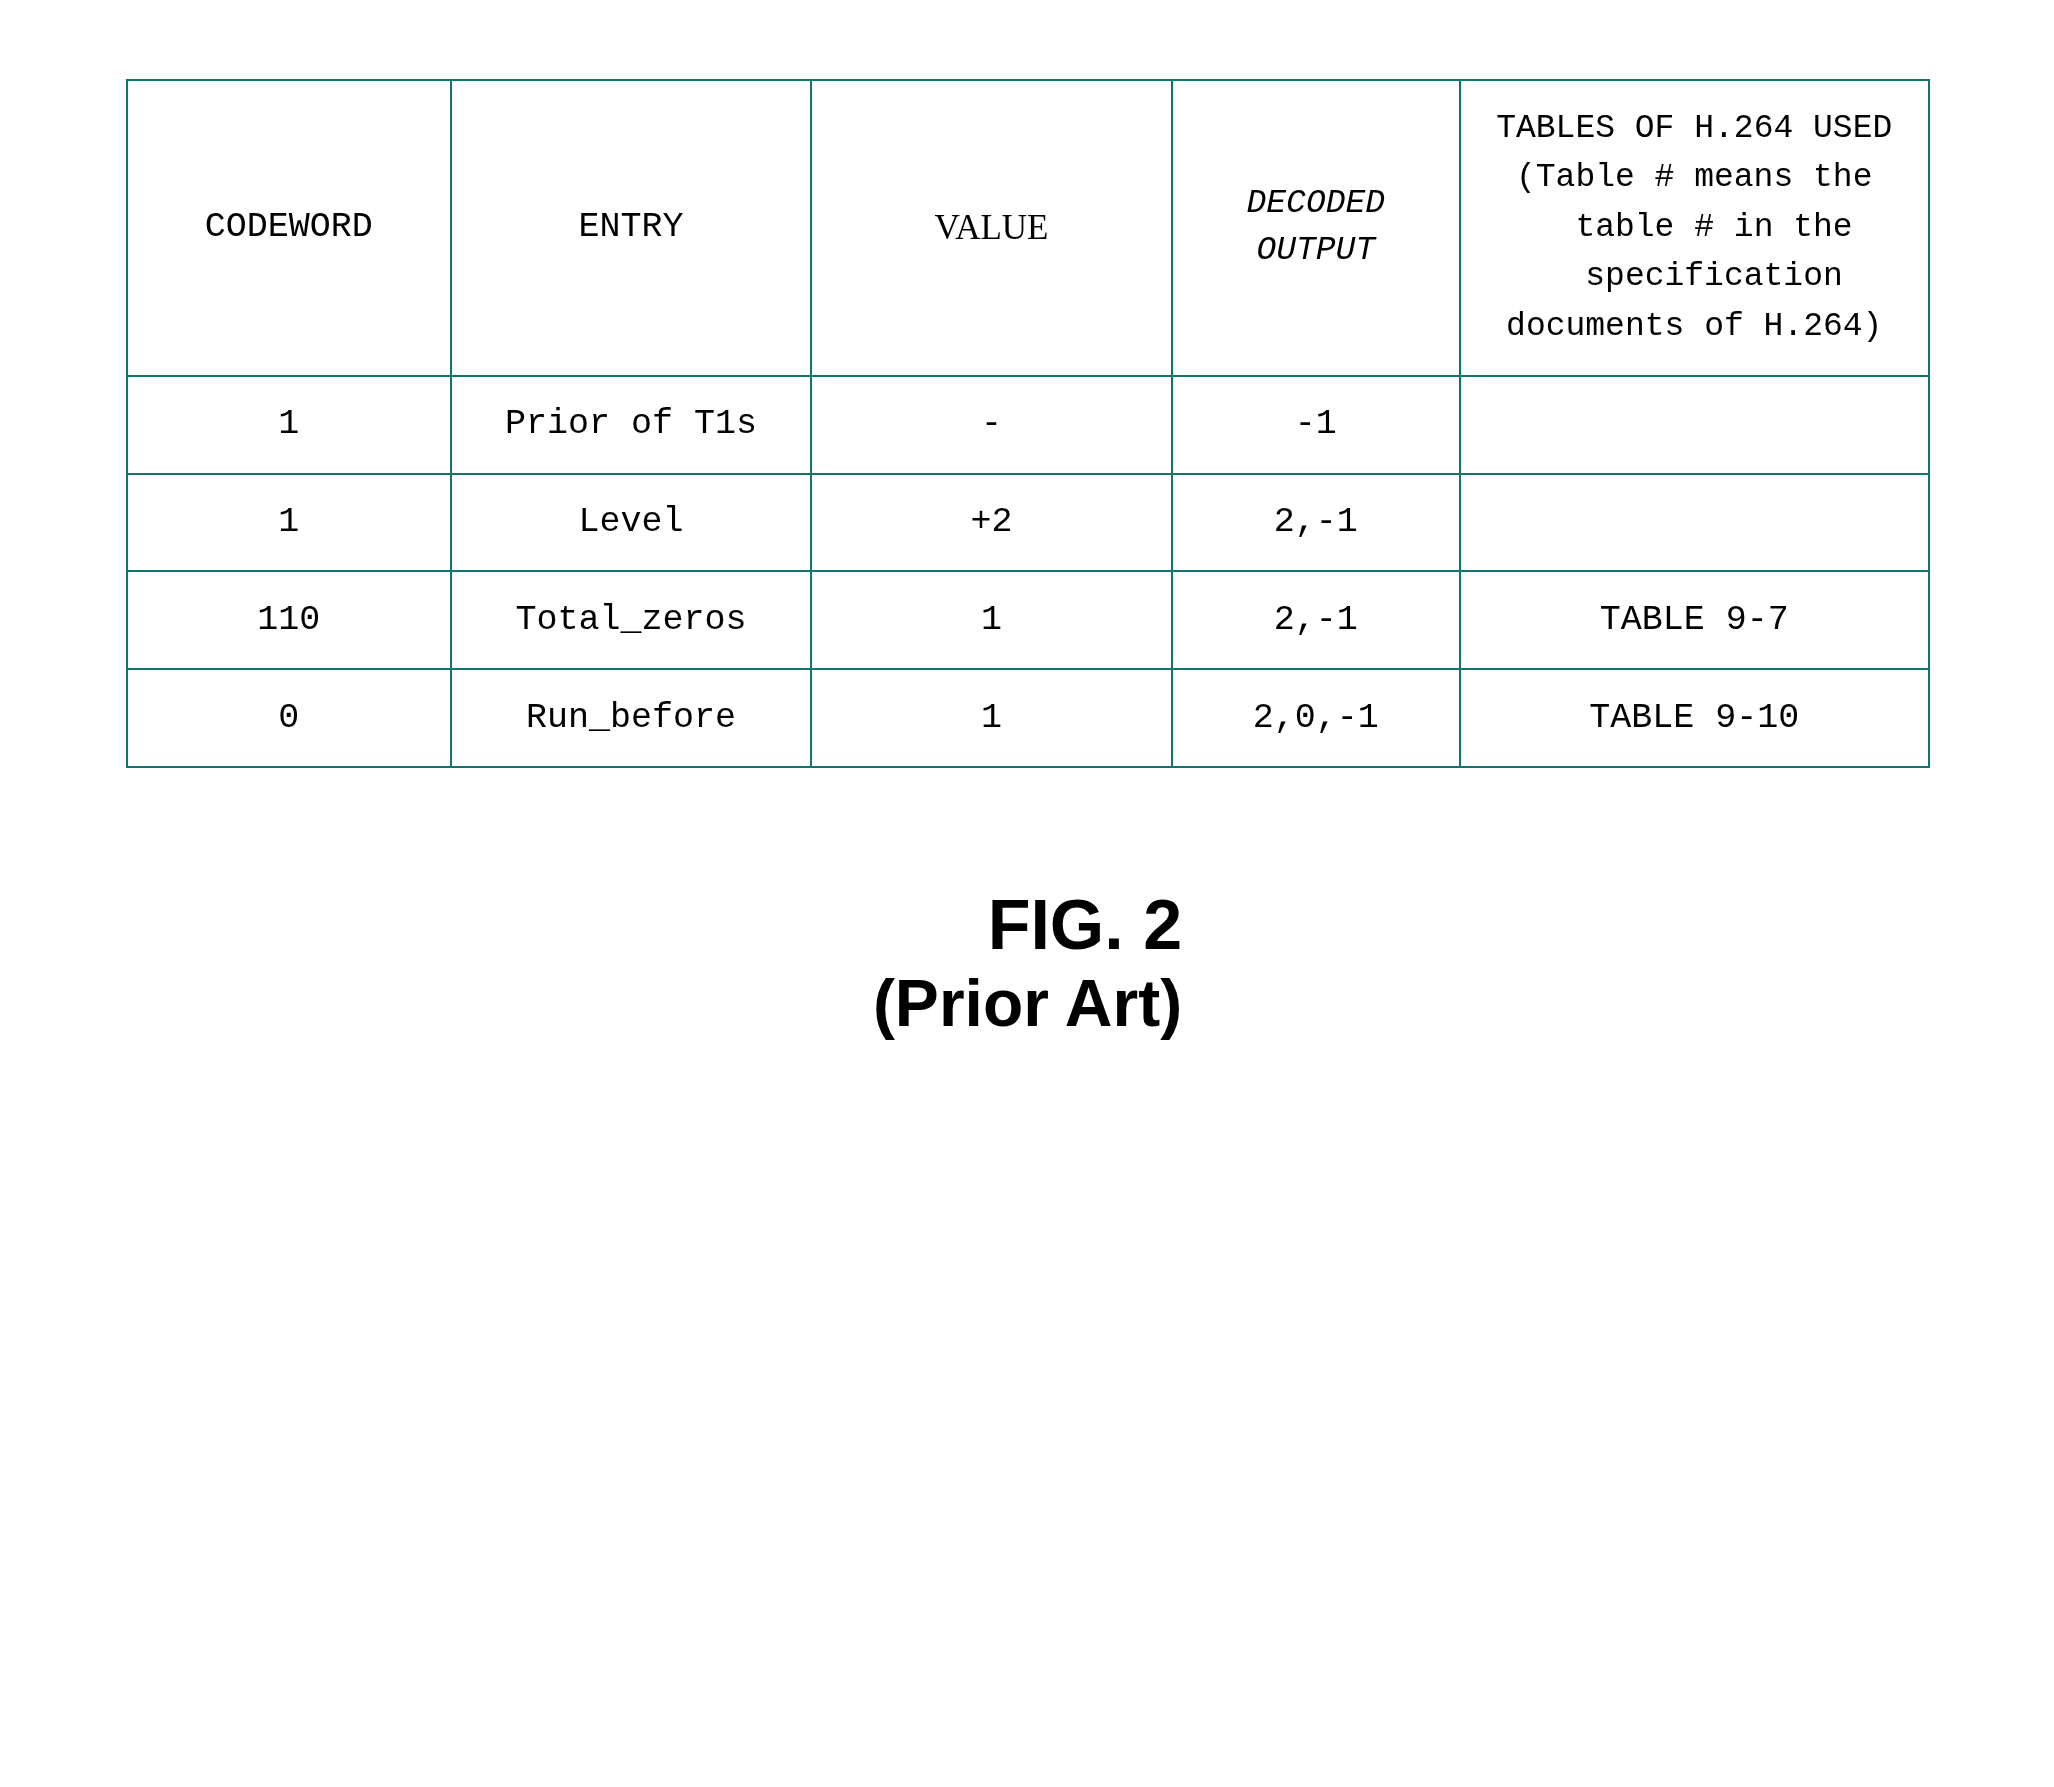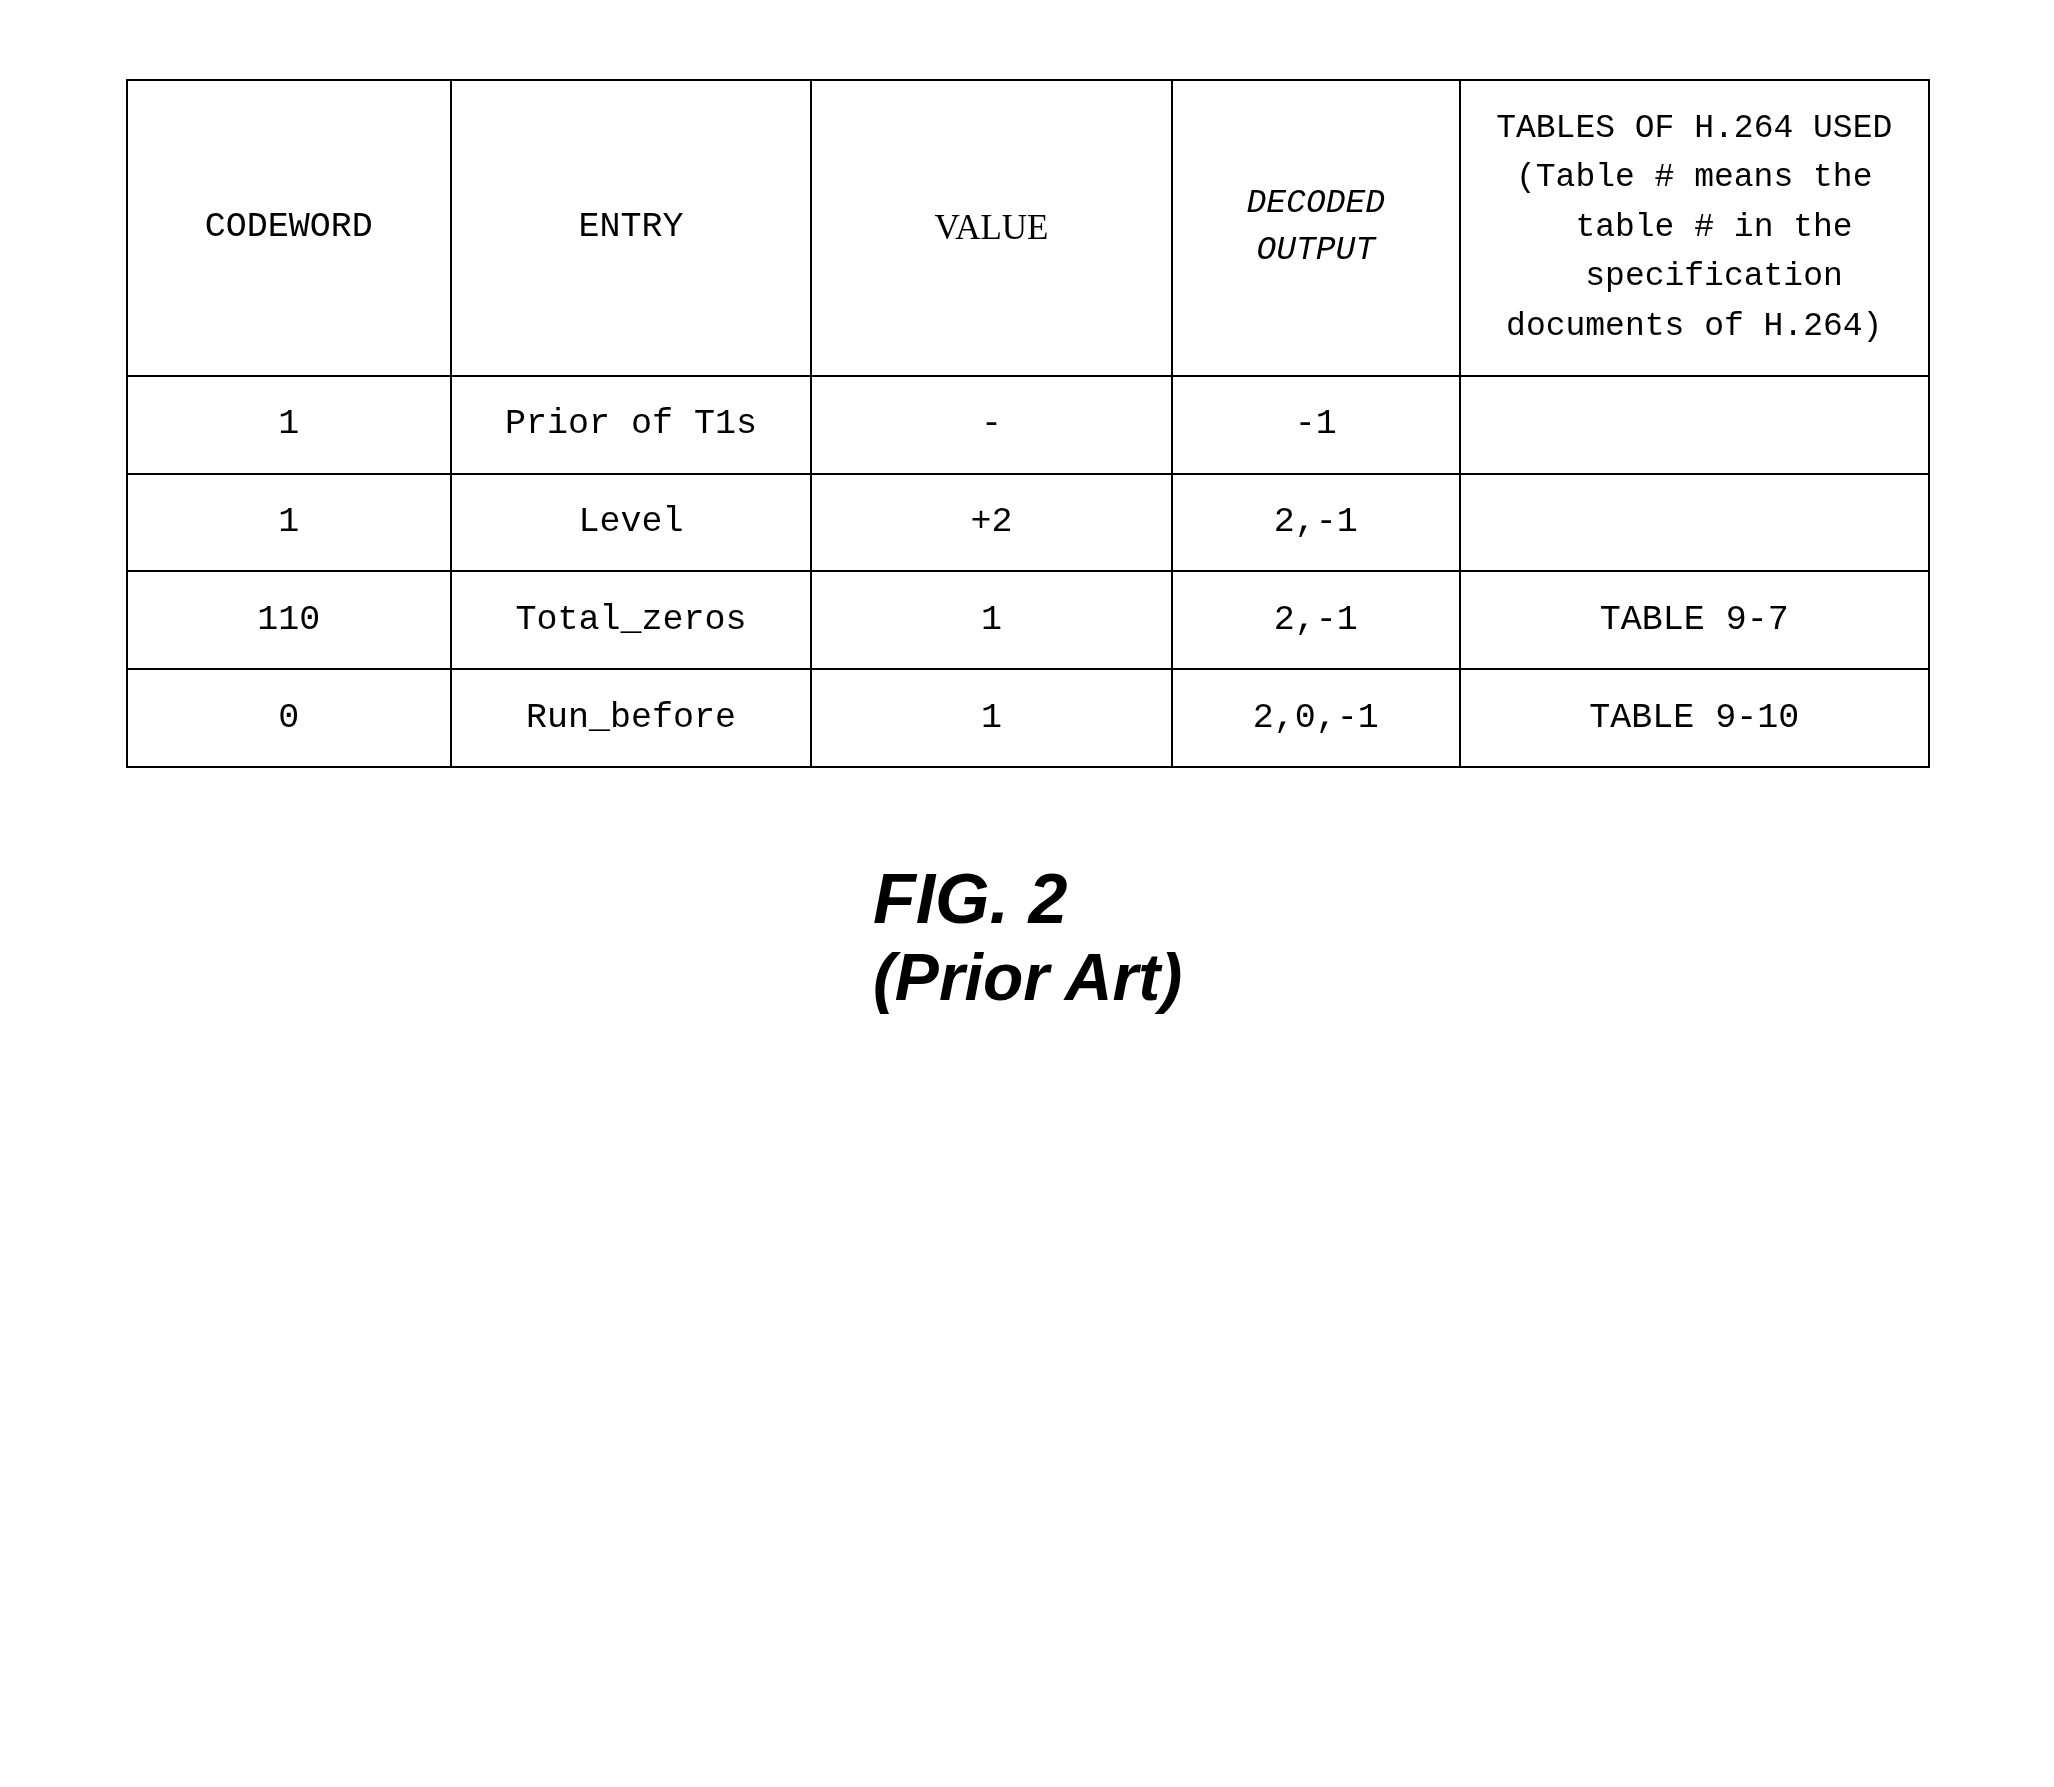--- a/index.html
+++ b/index.html
@@ -24,21 +24,21 @@
       margin-top: 19.5px;
     }
 
     table {
       border-collapse: collapse;
       width: 100%;
       border: 2px solid #333;
     }
 
     th, td {
-      border: 2px solid #000000;
+      border: 2px solid #0f766e;
       text-align: center;
       vertical-align: middle;
       padding: 23.4px 19.5px;
       font-family: 'Courier New', Courier, monospace;
       font-size: 35px;
       line-height: 1.4;
     }
 
     thead th {
       font-weight: normal;
@@ -56,23 +56,22 @@
       line-height: 1.5;
     }
 
     .decoded-header {
       font-size: 33px;
       line-height: 1.4;
       font-style: italic;
     }
 
     .figure-caption {
-      margin-top: 91px;
-      text-align: left;
-      font-style: italic;
+      margin-top: 117px;
+      text-align: right;
     }
 
     .figure-caption .fig-title {
       font-family: Arial, Helvetica, sans-serif;
       font-size: 70px;
       font-weight: bold;
       display: block;
     }
 
     .figure-caption .fig-subtitle {

